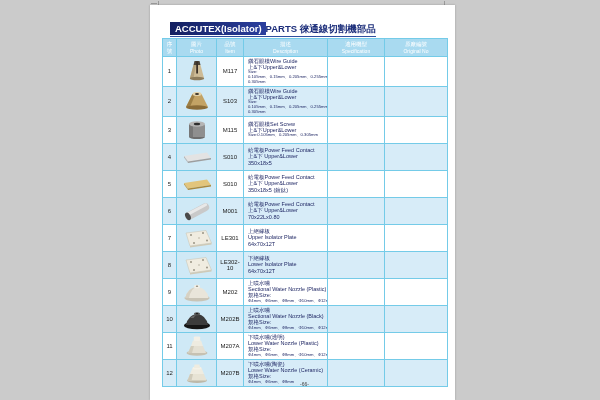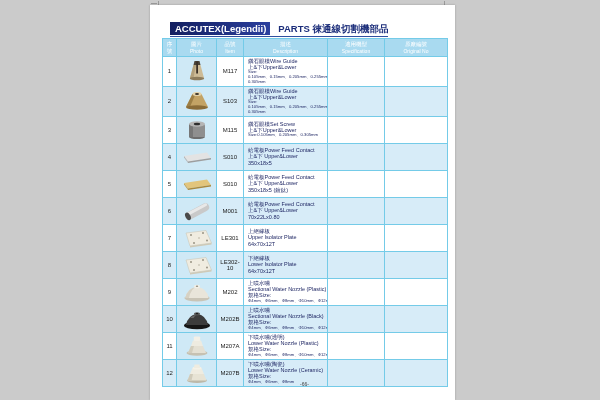--- a/index.html
+++ b/index.html
@@ -23,21 +23,21 @@
     position:absolute;left:20px;top:18px;
     font-weight:bold;font-size:9.5px;line-height:12px;
     color:var(--title-navy,#1b2d7a);
     border-bottom:1.5px solid #3050a0;
     padding-bottom:1px;white-space:nowrap;
   }
   .brand{
     background:linear-gradient(90deg,#131f60,#2b3f9e);
     color:#ffffff;padding:1px 4px 1px 5px;
   }
-  .rest{margin-left:8px;}
+  .rest{margin-left:0;}
 
   table.parts{
     position:absolute;left:12px;top:33px;
     border-collapse:collapse;table-layout:fixed;
     width:285px;
   }
   .parts th,.parts td{
     border:1px solid var(--border,#74cbe8);
     padding:0;overflow:hidden;
   }
@@ -66,21 +66,21 @@
 <body>
 
 <div class="cropmark cm-l-v"></div>
 <div class="cropmark cm-l-h"></div>
 <div class="cropmark cm-r-v"></div>
 <div class="cropmark cm-r-h"></div>
 
 <div class="paper">
 
   <div class="title">
-    <span class="brand">ACCUTEX(Legendii)</span><span class="rest">PARTS 徠通線切割機部品</span>
+    <span class="brand">ACCUTEX(Isolator)</span><span class="rest">PARTS 徠通線切割機部品</span>
   </div>
 
   <table class="parts">
     <colgroup>
       <col style="width:14px">
         <col style="width:40px">
         <col style="width:27px">
       <col style="width:84px">
         <col style="width:57px">
         <col style="width:63px">

